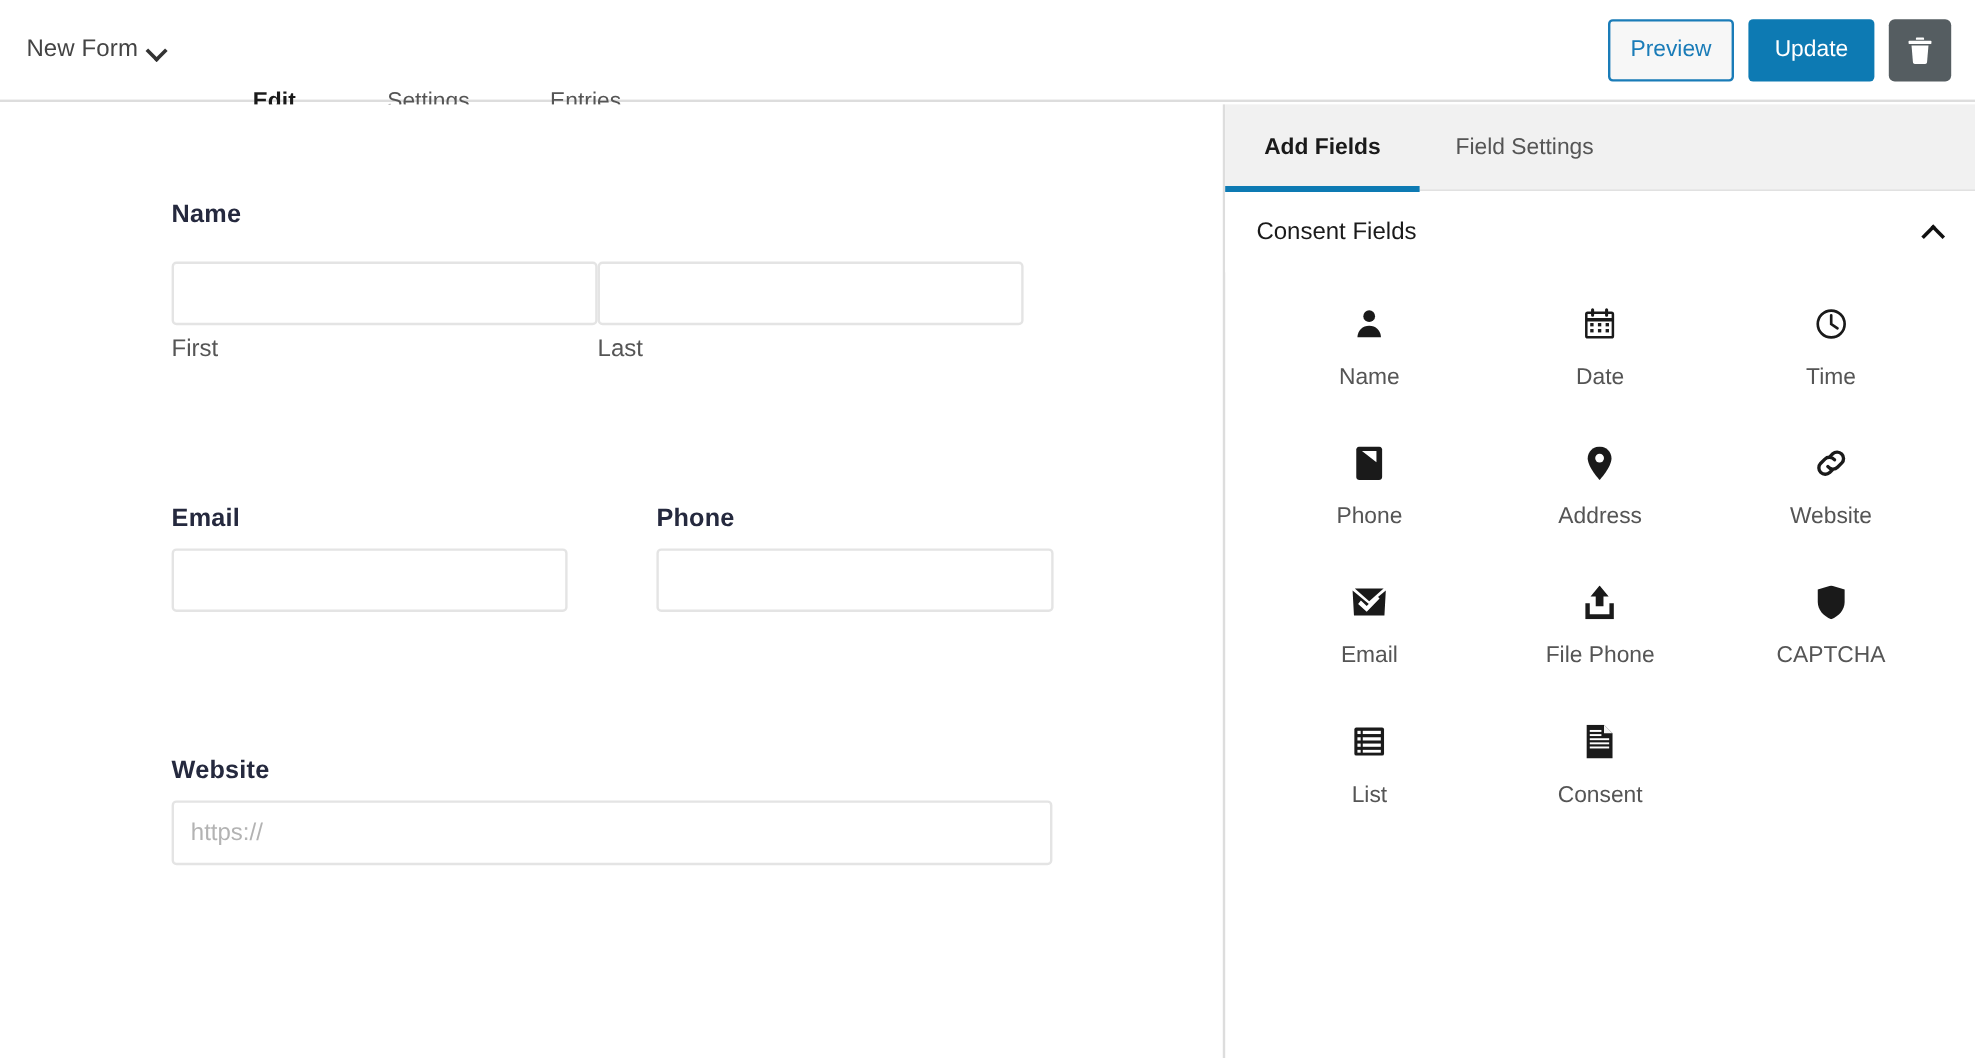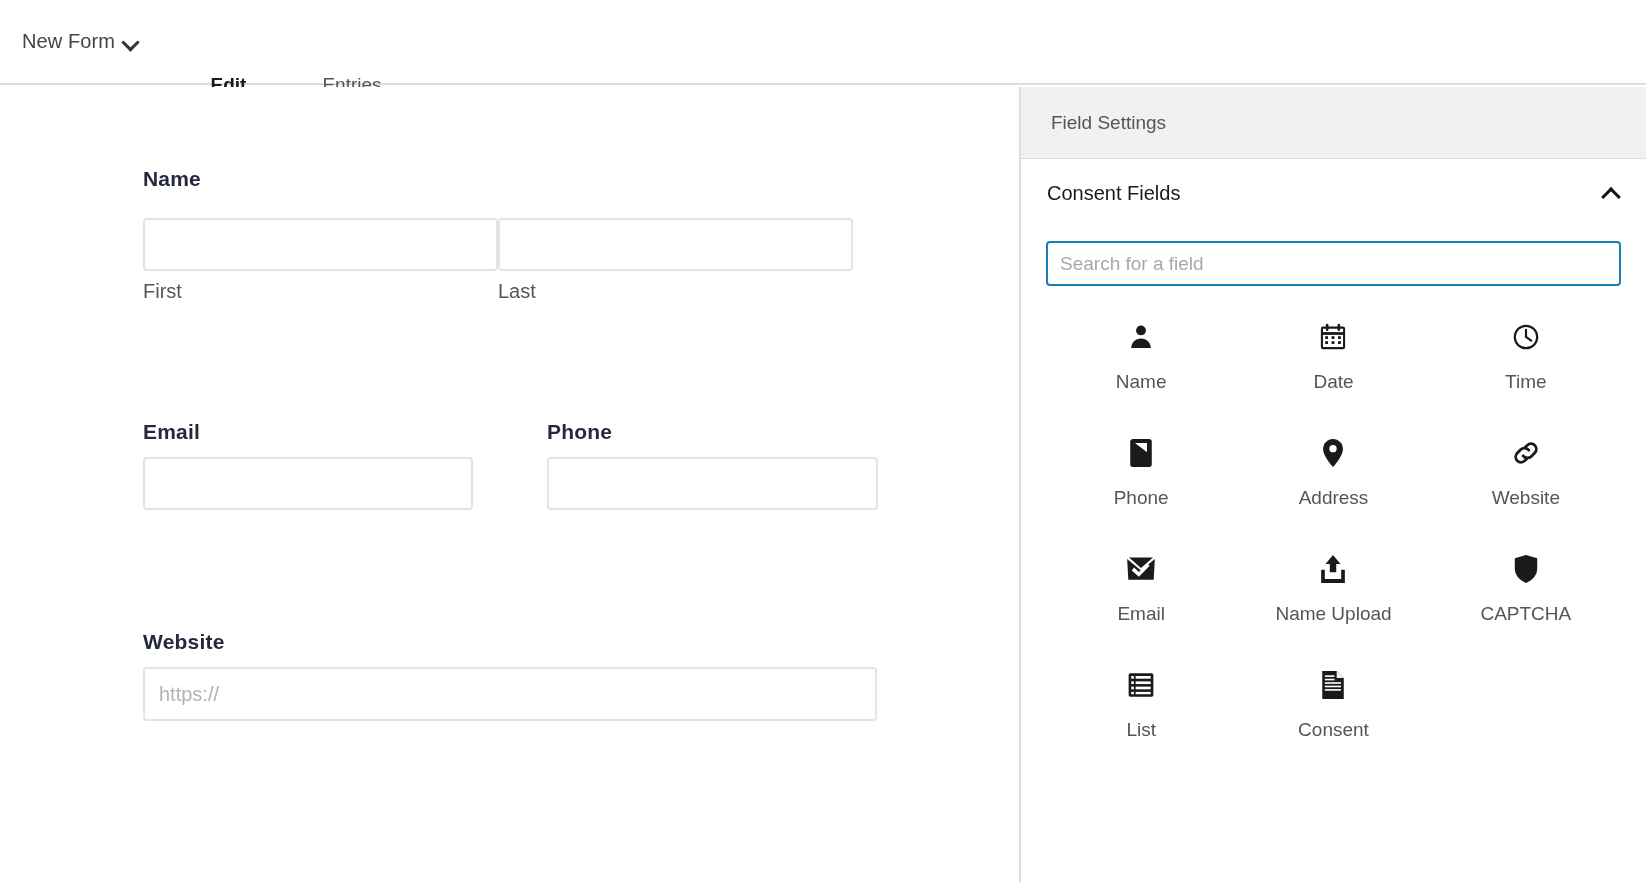--- a/index.html
+++ b/index.html
@@ -313,23 +313,37 @@
 
   <div class="topbar">
 
     <div class="form-switcher">
       <span class="form-title">New Form</span>
       <span class="chevron-dn"></span>
     </div>
 
     <div class="main-tabs">
       <div class="main-tab is-active" id="tab-edit">Edit</div>
+      <div class="main-tab" id="tab-settings">Settings</div>
       <div class="main-tab" id="tab-entries">Entries</div>
     </div>
 
+    <div class="topbar-actions">
+      <button class="btn btn-preview">Preview</button>
+      <button class="btn btn-update">Update</button>
+      <button class="btn btn-trash">
+        <span>
+          <svg class="trash-icon" viewBox="0 0 24 26" fill="#ffffff" aria-hidden="true">
+            <path d="M9.2 1.2h5.6c.5 0 .9.4.9.9v1.3h-7.4V2.1c0-.5.4-.9.9-.9z"></path>
+            <rect x="1.6" y="4.3" width="20.8" height="2.9" rx="0.7"></rect>
+            <path d="M4.3 8.6h15.4l-1.3 15.2c-.1.9-.8 1.5-1.7 1.5H7.3c-.9 0-1.6-.6-1.7-1.5L4.3 8.6z"></path>
+          </svg>
+        </span>
+      </button>
+    </div>
   </div>
 
   <div class="canvas">
 
     <div class="field-block" id="block-name">
       <span class="field-label">Name</span>
       <div class="name-row">
         <div class="name-col">
           <input class="input-box" type="text" placeholder="" style="">
           <div class="sublabel">First</div>
@@ -354,33 +368,31 @@
     <div class="field-block" id="block-website">
       <span class="field-label">Website</span>
       <input class="input-box" type="text" placeholder="https://" style="">
     </div>
 
   </div>
 
   <div class="sidebar">
 
     <div class="panel-tabs">
+      <div class="panel-tab" id="ptab-add">Add Fields</div>
       <div class="panel-tab" id="ptab-settings">Field Settings</div>
     </div>
 
 
     <div class="accordion-section" style="border-bottom:none">
       <div class="accordion-head">
         <span class="acc-title">Consent Fields</span>
         <span class="caret up"></span>
       </div>
 
-      <div class="search-wrap">
-        <input class="search-input" type="text" placeholder="Search for a field" style="">
-      </div>
 
       <div class="field-grid">
 
         <div class="field-tile">
           <span class="tile-icon">
             <svg width="28" height="28" viewBox="0 0 24 24" fill="currentColor">
                 <circle cx="12" cy="6.4" r="4.2"></circle>
                 <path d="M3.6 21.5c0-4.9 3.8-8.3 8.4-8.3s8.4 3.4 8.4 8.3z"></path>
               </svg>
           </span>
@@ -457,21 +469,21 @@
           <span class="tile-label">Email</span>
         </div>
 
         <div class="field-tile">
           <span class="tile-icon">
             <svg width="26" height="28" viewBox="0 0 22 26" fill="currentColor">
               <path d="M11 0 18 8.4h-4v7.6H8V8.4H4z"></path>
               <path d="M0 13.6h3.4v8.6h15.2v-8.6H22V26H0z"></path>
             </svg>
           </span>
-          <span class="tile-label">Name Upload</span>
+          <span class="tile-label">File Phone</span>
         </div>
 
         <div class="field-tile">
           <span class="tile-icon">
             <svg width="26" height="28" viewBox="0 0 22 26" fill="currentColor">
               <path d="M11 0 21.4 3.1v9.5c0 6.1-4.4 10.9-10.4 13.4C5 23.5.6 18.7.6 12.6V3.1z"></path>
             </svg>
           </span>
           <span class="tile-label">CAPTCHA</span>
         </div>

